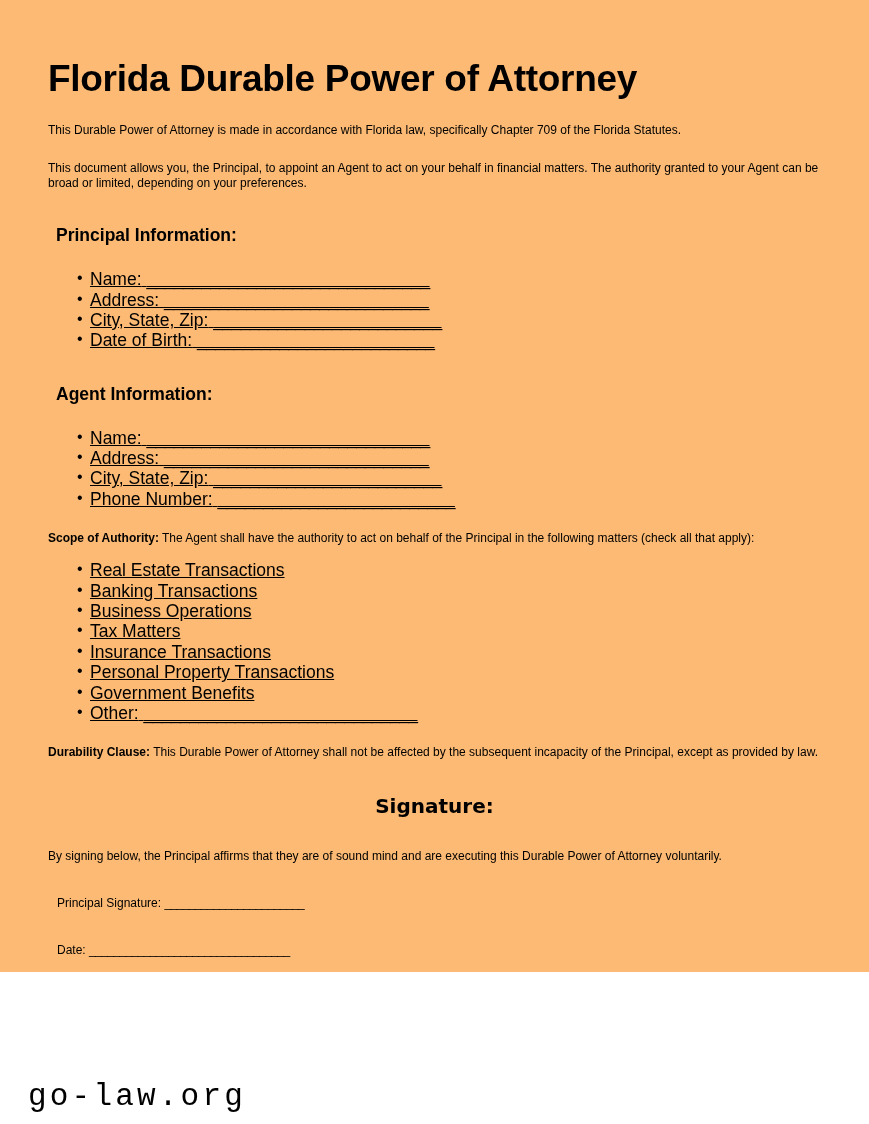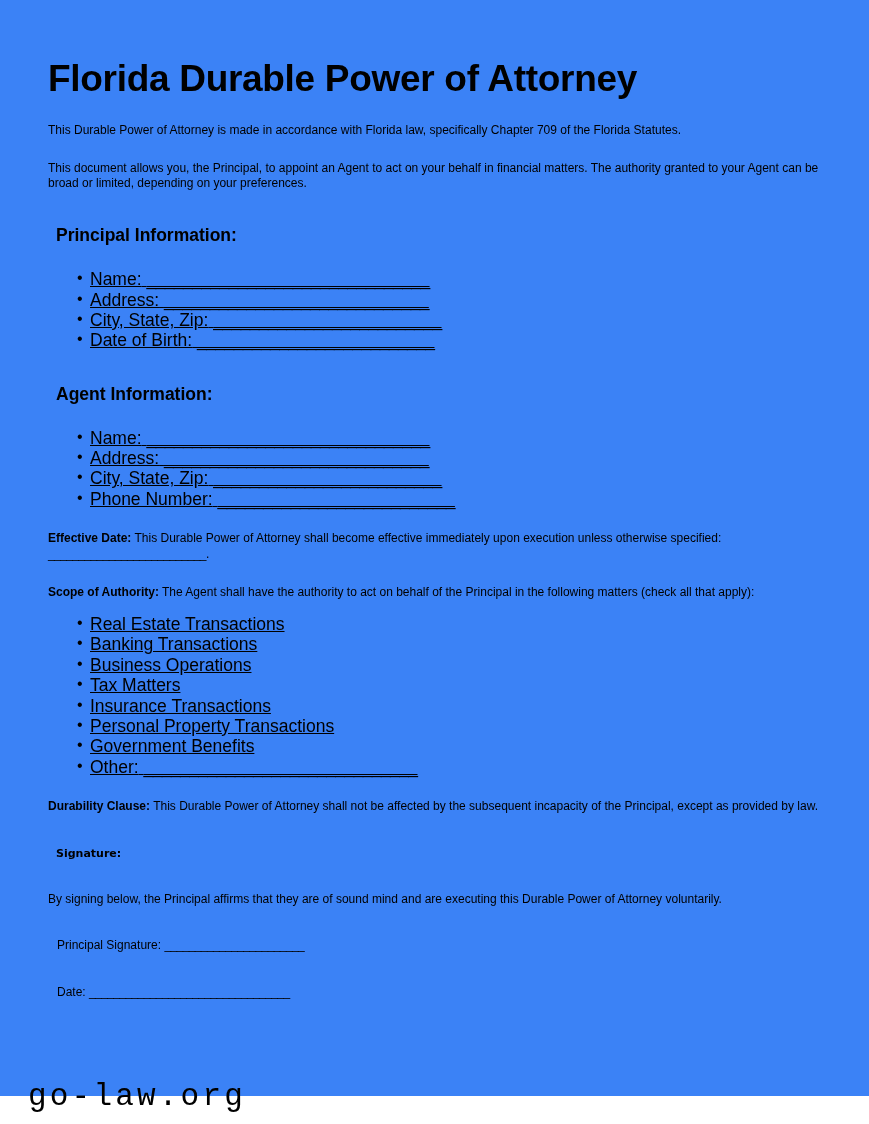--- a/index.html
+++ b/index.html
@@ -16,22 +16,22 @@
     font-family: "Liberation Sans", sans-serif;
     color: #000000;
     -webkit-font-smoothing: antialiased;
   }
 
   .page {
     position: absolute;
     left: 0;
     top: 0;
     width: 869px;
-    height: 1096px;
-    background: #3b82f6;
+    height: 972px;
+    background: #fdba74;
     box-sizing: border-box;
     padding: 0 48px;
   }
 
   .doc-title {
     font-size: 37px;
     font-weight: bold;
     line-height: 1.15;
     letter-spacing: -0.3px;
     margin: 0;
@@ -52,21 +52,22 @@
 
   .section-head {
     font-size: 17.5px;
     font-weight: bold;
     margin: 8px;
     padding-top: 24px;
     line-height: 1.3;
   }
   .section-head.alt {
     font-family: "DejaVu Sans", sans-serif;
-    font-size: 11px;
+    font-size: 20px;
+    text-align: center;
   }
 
   ul.field-list,
   ul.scope-list {
     list-style: none;
     margin: 0;
     padding: 0;
     text-decoration: underline;
   }
   ul.field-list {
@@ -142,21 +143,20 @@
 
   <h2 class="section-head">Agent Information:</h2>
 
   <ul class="field-list">
     <li><span>Name:</span> <span class="blank">_______________________________</span></li>
     <li><span>Address:</span> <span class="blank">_____________________________</span></li>
     <li><span>City, State, Zip:</span> <span class="blank">_________________________</span></li>
     <li><span>Phone Number:</span> <span class="blank">__________________________</span></li>
   </ul>
 
-  <p class="para"><span class="lead">Effective Date:</span><span> This Durable Power of Attorney shall become effective immediately upon execution unless otherwise specified: </span><span class="blank">__________________________</span><span>.</span></p>
 
   <p class="para"><span class="lead">Scope of Authority:</span><span> The Agent shall have the authority to act on behalf of the Principal in the following matters (check all that apply):</span></p>
 
   <ul class="scope-list">
     <li><span>Real Estate Transactions</span></li>
     <li><span>Banking Transactions</span></li>
     <li><span>Business Operations</span></li>
     <li><span>Tax Matters</span></li>
     <li><span>Insurance Transactions</span></li>
     <li><span>Personal Property Transactions</span></li>

